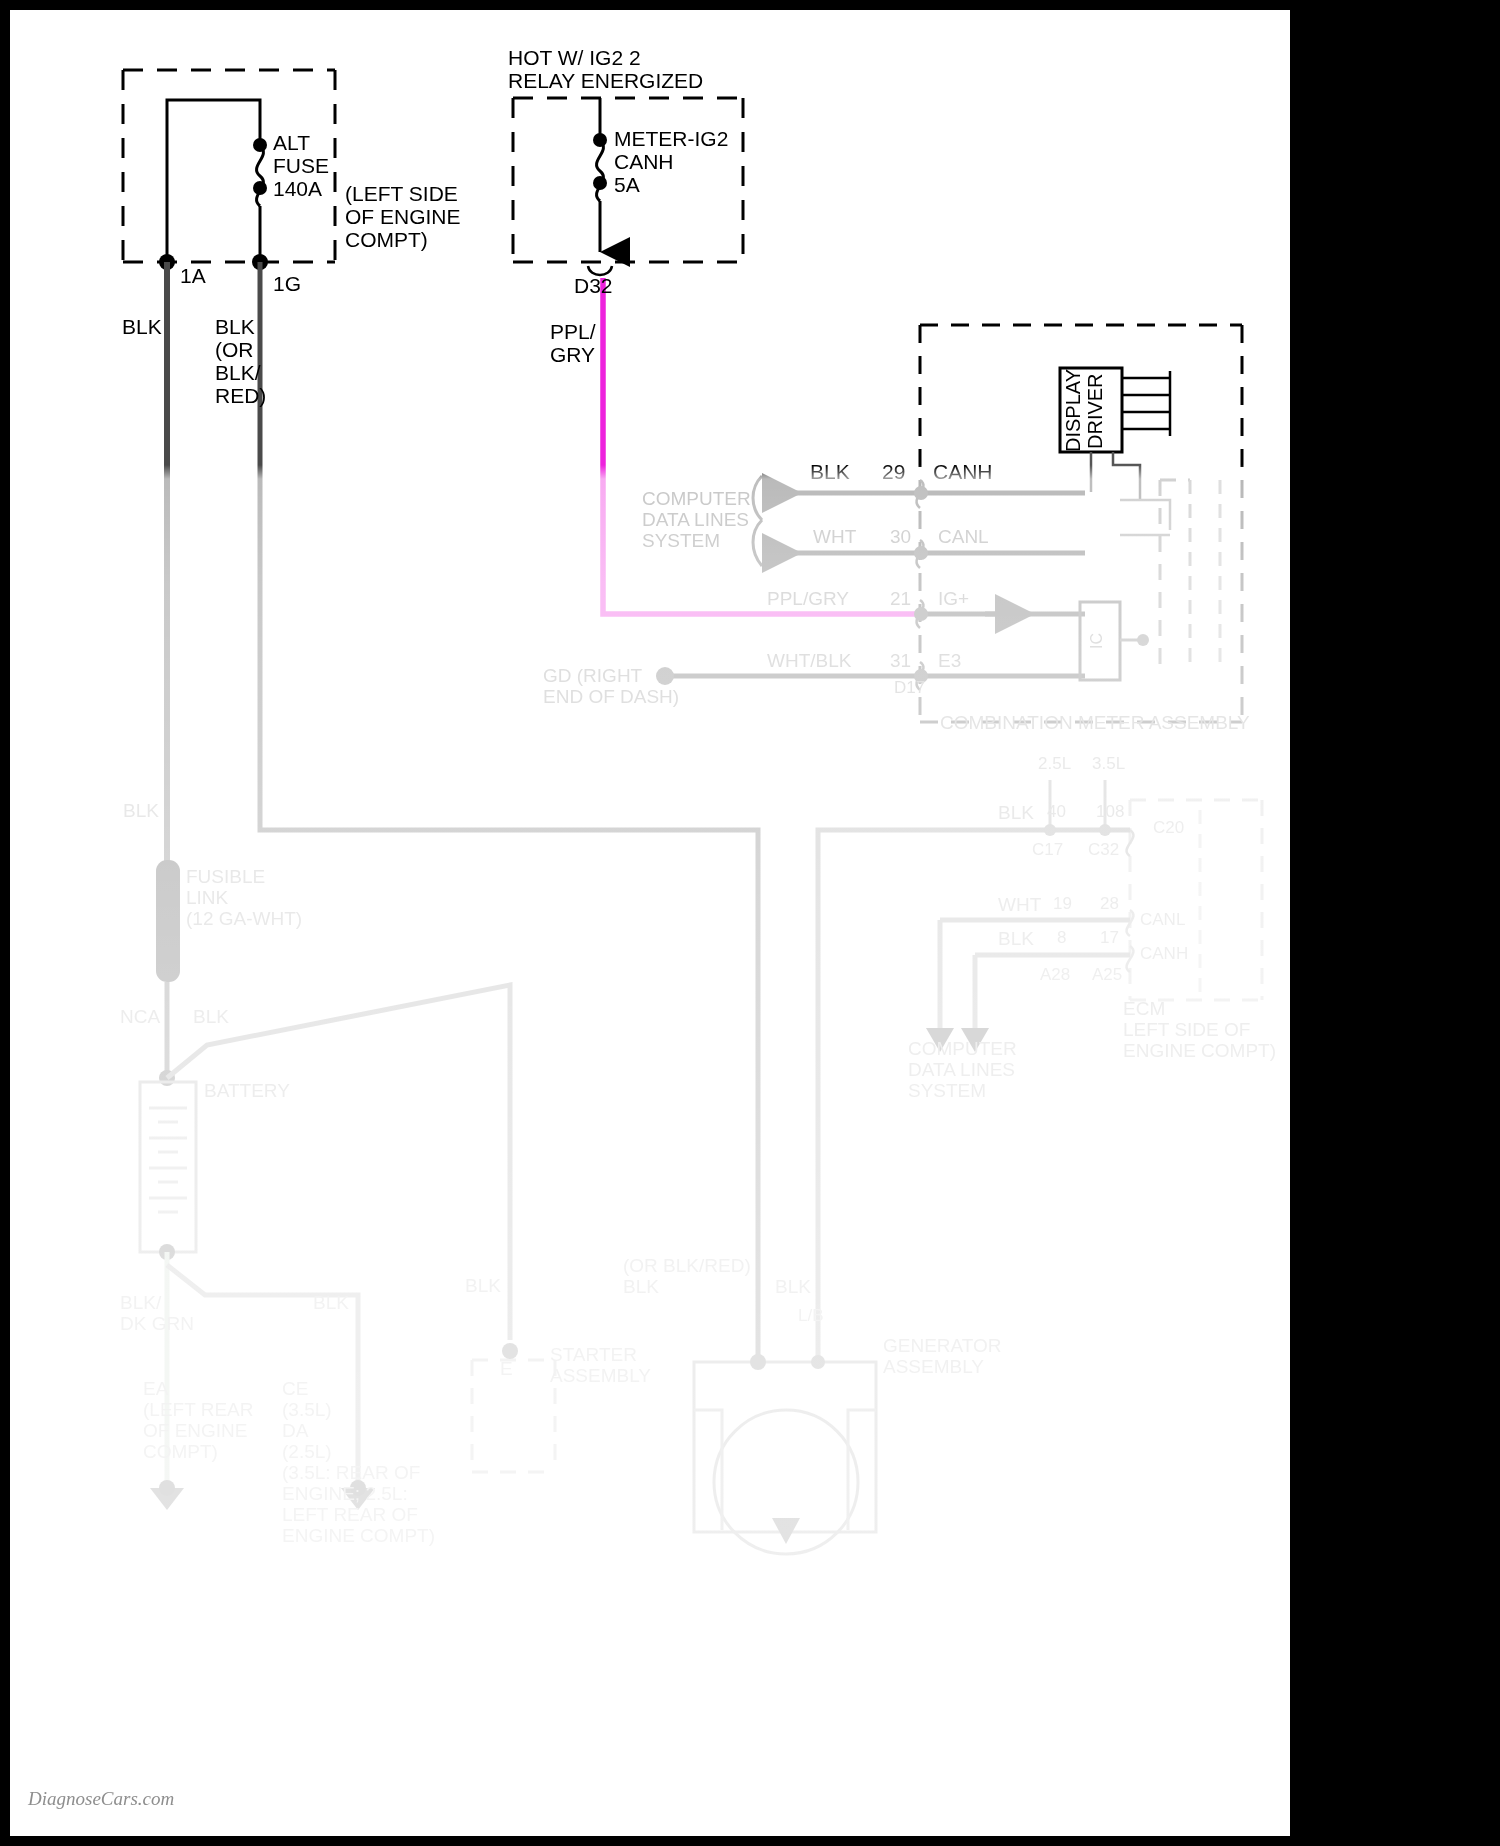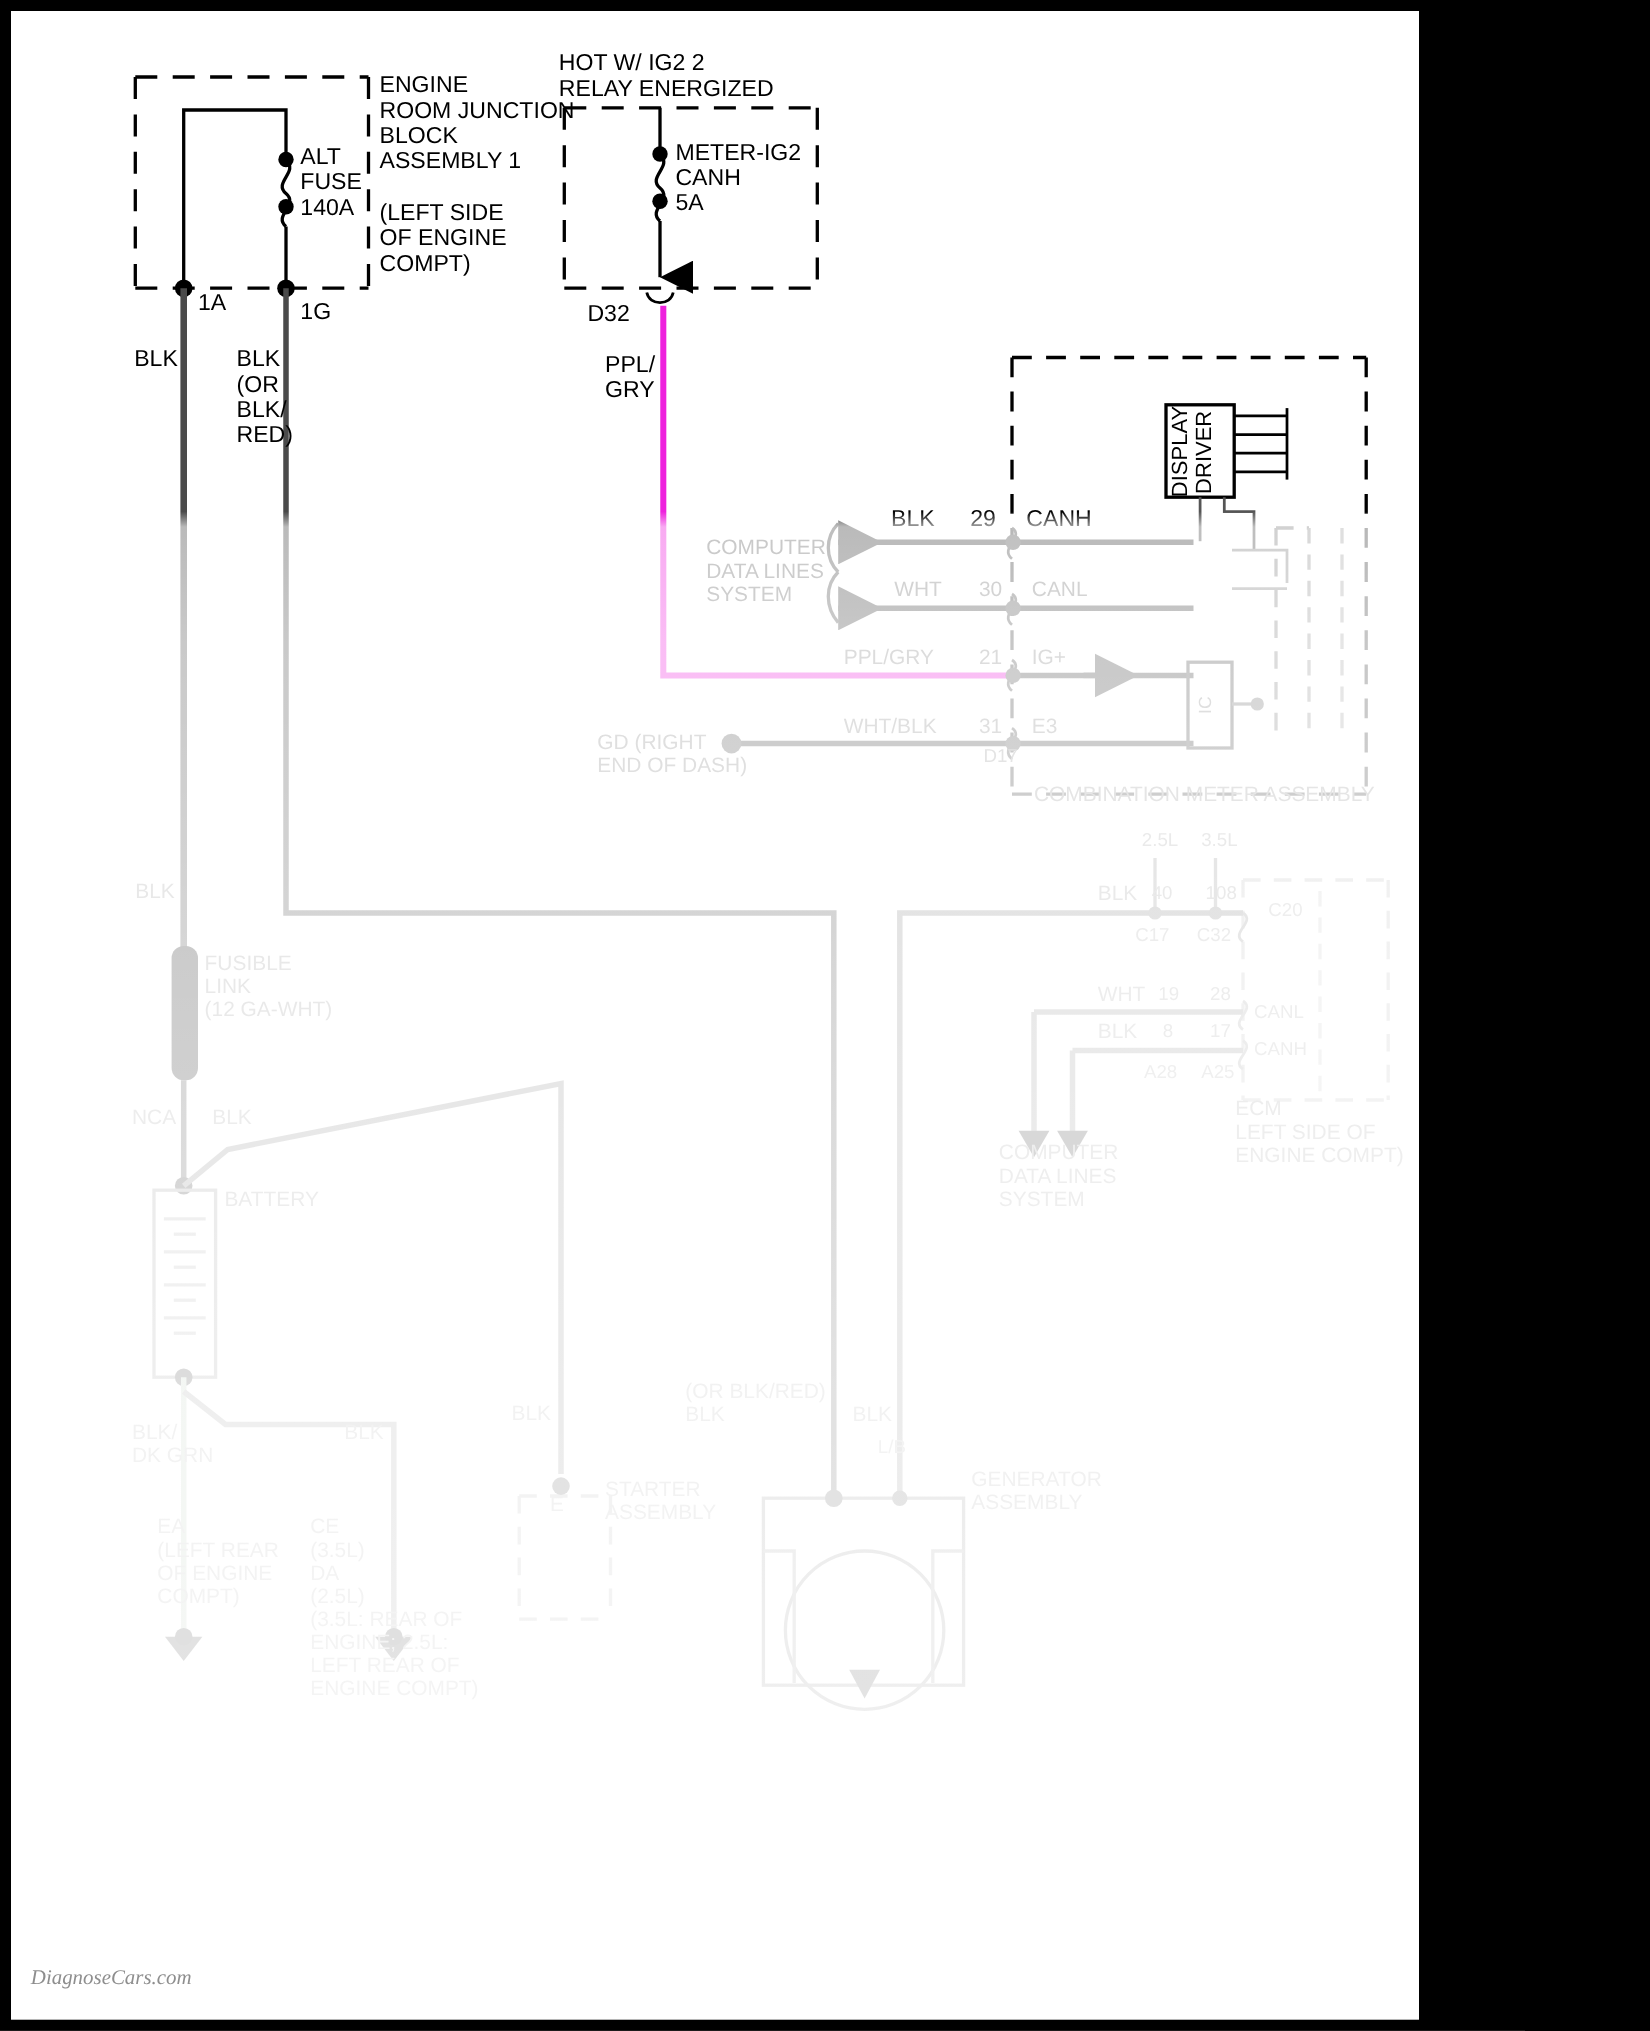--- a/index.html
+++ b/index.html
@@ -214,39 +214,35 @@
       <path d="M965,945 L965,1030" stroke="#9a9a9a" stroke-width="5" fill="none"></path>
       <path d="M965,945 L1120,945" stroke="#9a9a9a" stroke-width="5" fill="none"></path>
       <path d="M1120,900 C1132,908 1108,918 1120,926" stroke="#aaa" stroke-width="2.5" fill="none"></path>
       <path d="M1120,936 C1132,944 1108,954 1120,962" stroke="#aaa" stroke-width="2.5" fill="none"></path>
       <path d="M916,1018 L944,1018 L930,1042 z" fill="#3a3a3a"></path>
       <path d="M951,1018 L979,1018 L965,1042 z" fill="#3a3a3a"></path>
 
       <path d="M1190,800 L1190,985" stroke="#d0d0d0" stroke-width="3" fill="none" stroke-dasharray="14,10"></path>
     </svg>
 
-    <div class="lbl" style="left:335px;top:56px;">ENGINE
-ROOM JUNCTION
-BLOCK
-ASSEMBLY 1</div>
     <div class="lbl" style="left:335px;top:172px;">(LEFT SIDE
 OF ENGINE
 COMPT)</div>
     <div class="lbl" style="left:263px;top:121px;">ALT
 FUSE
 140A</div>
     <div class="lbl" style="left:170px;top:254px;">1A</div>
     <div class="lbl" style="left:263px;top:262px;">1G</div>
 
     <div class="lbl" style="left:498px;top:36px;">HOT W/ IG2 2
 RELAY ENERGIZED</div>
     <div class="lbl" style="left:604px;top:117px;">METER-IG2
 CANH
 5A</div>
-    <div class="lbl" style="left:524px;top:264px;">D32</div>
+    <div class="lbl" style="left:564px;top:264px;">D32</div>
 
     <div class="lbl" style="left:112px;top:305px;">BLK</div>
     <div class="lbl" style="left:205px;top:305px;">BLK
 (OR
 BLK/
 RED)</div>
     <div class="lbl" style="left:540px;top:310px;">PPL/
 GRY</div>
 
     <div class="vtext" style="left:1052px;top:358px;width:60px;height:86px;">DISPLAY

